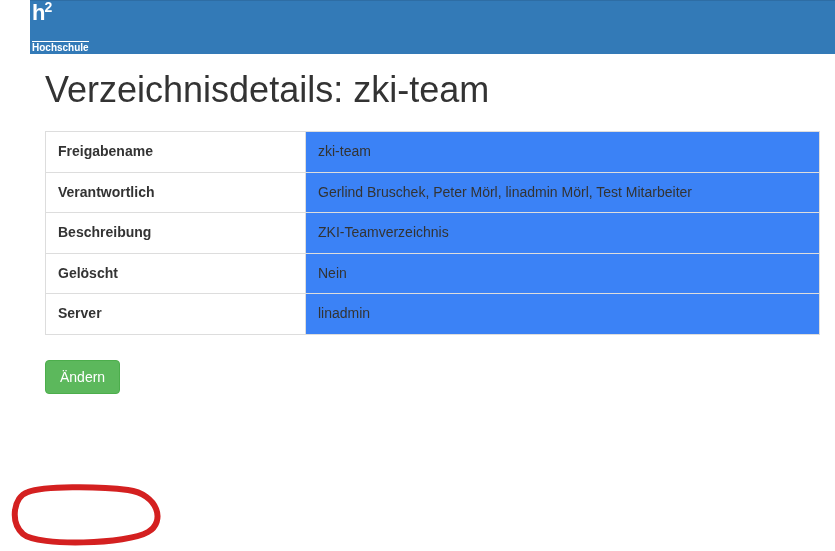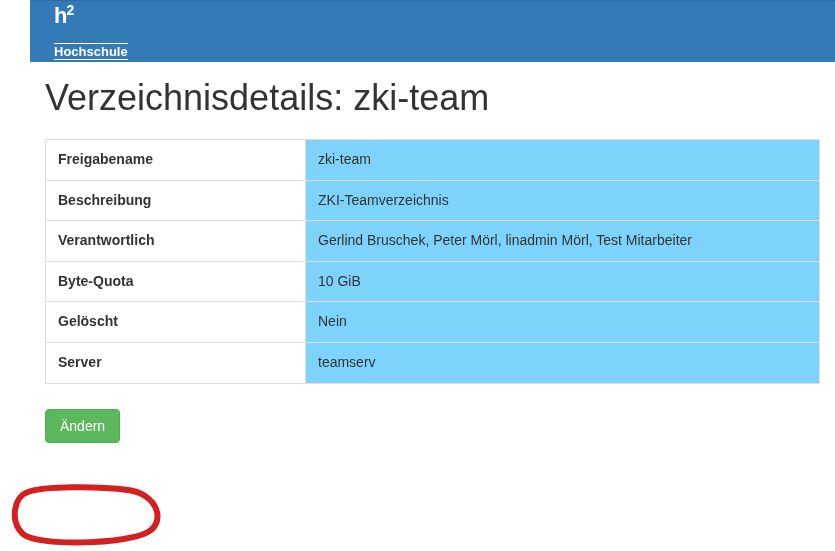--- a/index.html
+++ b/index.html
@@ -12,43 +12,43 @@
       font-size: 14px;
       color: #333;
       background: #fff;
       width: 835px;
       height: 551px;
       overflow: hidden;
       position: relative;
     }
     .header-bar {
       background: #337ab7;
-      height: 62px;
+      height: 54px;
       margin-left: 30px;
       display: flex;
       align-items: center;
-      padding-left: 24px;
+      padding-left: 2px;
       border-top: 1px solid #2e6da4;
     }
     .logo {
       color: #fff;
       font-size: 10px;
       line-height: 1;
     }
     .logo-h2 {
       font-size: 22px;
       font-weight: bold;
       letter-spacing: -1px;
     }
     .logo-h2 sup {
       font-size: 14px;
       vertical-align: super;
     }
     .logo-text {
-      font-size: 13px;
+      font-size: 10px;
       font-weight: bold;
       border-top: 1px solid #fff;
       border-bottom: 1px solid #fff;
       padding: 1px 0;
       margin-top: 16px;
     }
     .content {
       padding: 15px 15px 15px 45px;
     }
     .breadcrumb {
@@ -90,21 +90,21 @@
       text-align: left;
       font-size: 14px;
       line-height: 1.4;
     }
     table.details th {
       font-weight: bold;
       width: 260px;
       background: #fff;
     }
     table.details td {
-      background: #7dd3fc;
+      background: #3b82f6;
     }
     .btn-success {
       display: inline-block;
       padding: 8px 14px;
       font-size: 14px;
       color: #fff;
       background-color: #5cb85c;
       border: 1px solid #4cae4c;
       border-radius: 4px;
       cursor: pointer;
@@ -134,38 +134,34 @@
 
   <h1 class="page-title">Verzeichnisdetails: zki-team</h1>
 
   <table class="details">
     <tbody>
       <tr>
         <th>Freigabename</th>
         <td>zki-team</td>
       </tr>
       <tr>
-        <th>Beschreibung</th>
-        <td>ZKI-Teamverzeichnis</td>
-      </tr>
-      <tr>
         <th>Verantwortlich</th>
         <td>Gerlind Bruschek, Peter Mörl, linadmin Mörl, Test Mitarbeiter</td>
       </tr>
       <tr>
-        <th>Byte-Quota</th>
-        <td>10 GiB</td>
+        <th>Beschreibung</th>
+        <td>ZKI-Teamverzeichnis</td>
       </tr>
       <tr>
         <th>Gelöscht</th>
         <td>Nein</td>
       </tr>
       <tr>
         <th>Server</th>
-        <td>teamserv</td>
+        <td>linadmin</td>
       </tr>
     </tbody>
   </table>
 
   <button class="btn-success">Ändern</button>
 </div>
 
 <svg class="annotation-circle" viewBox="0 0 160 65">
   <path d="M 20 10 C 5 15, 2 40, 15 52 C 30 65, 120 62, 140 50 C 158 40, 150 12, 120 8 C 90 4, 35 4, 20 10 Z" fill="none" stroke="#d42020" stroke-width="6" stroke-linecap="round" stroke-linejoin="round"></path>
 </svg>

